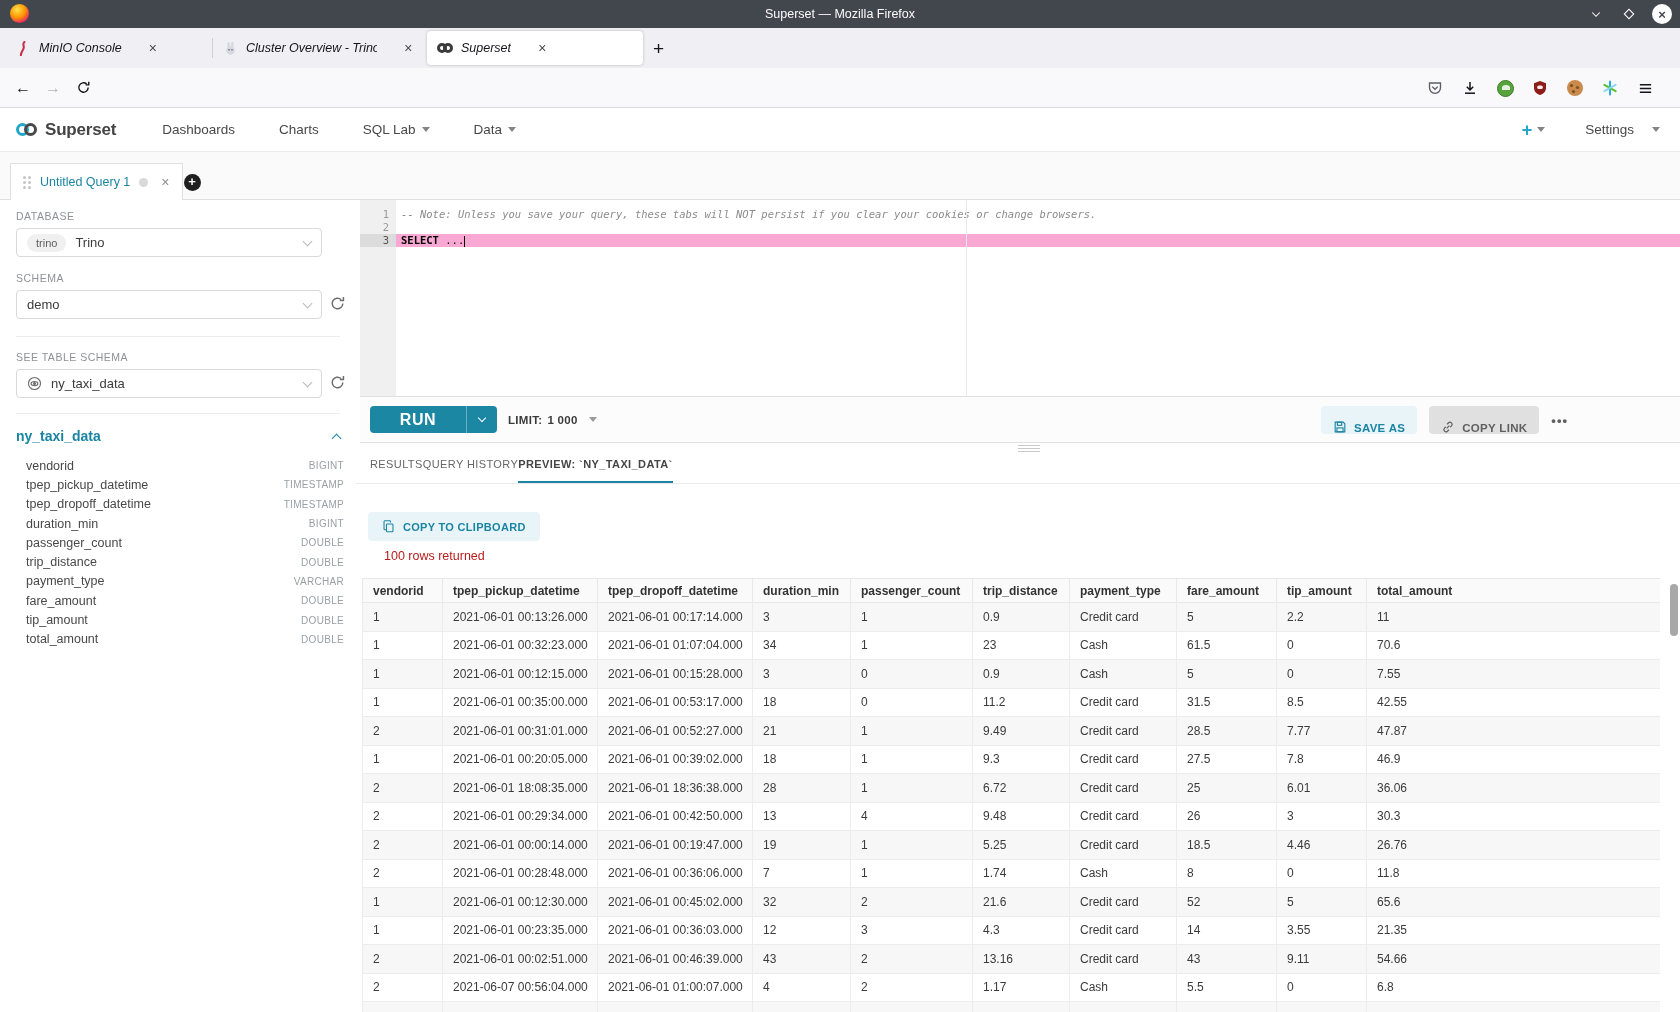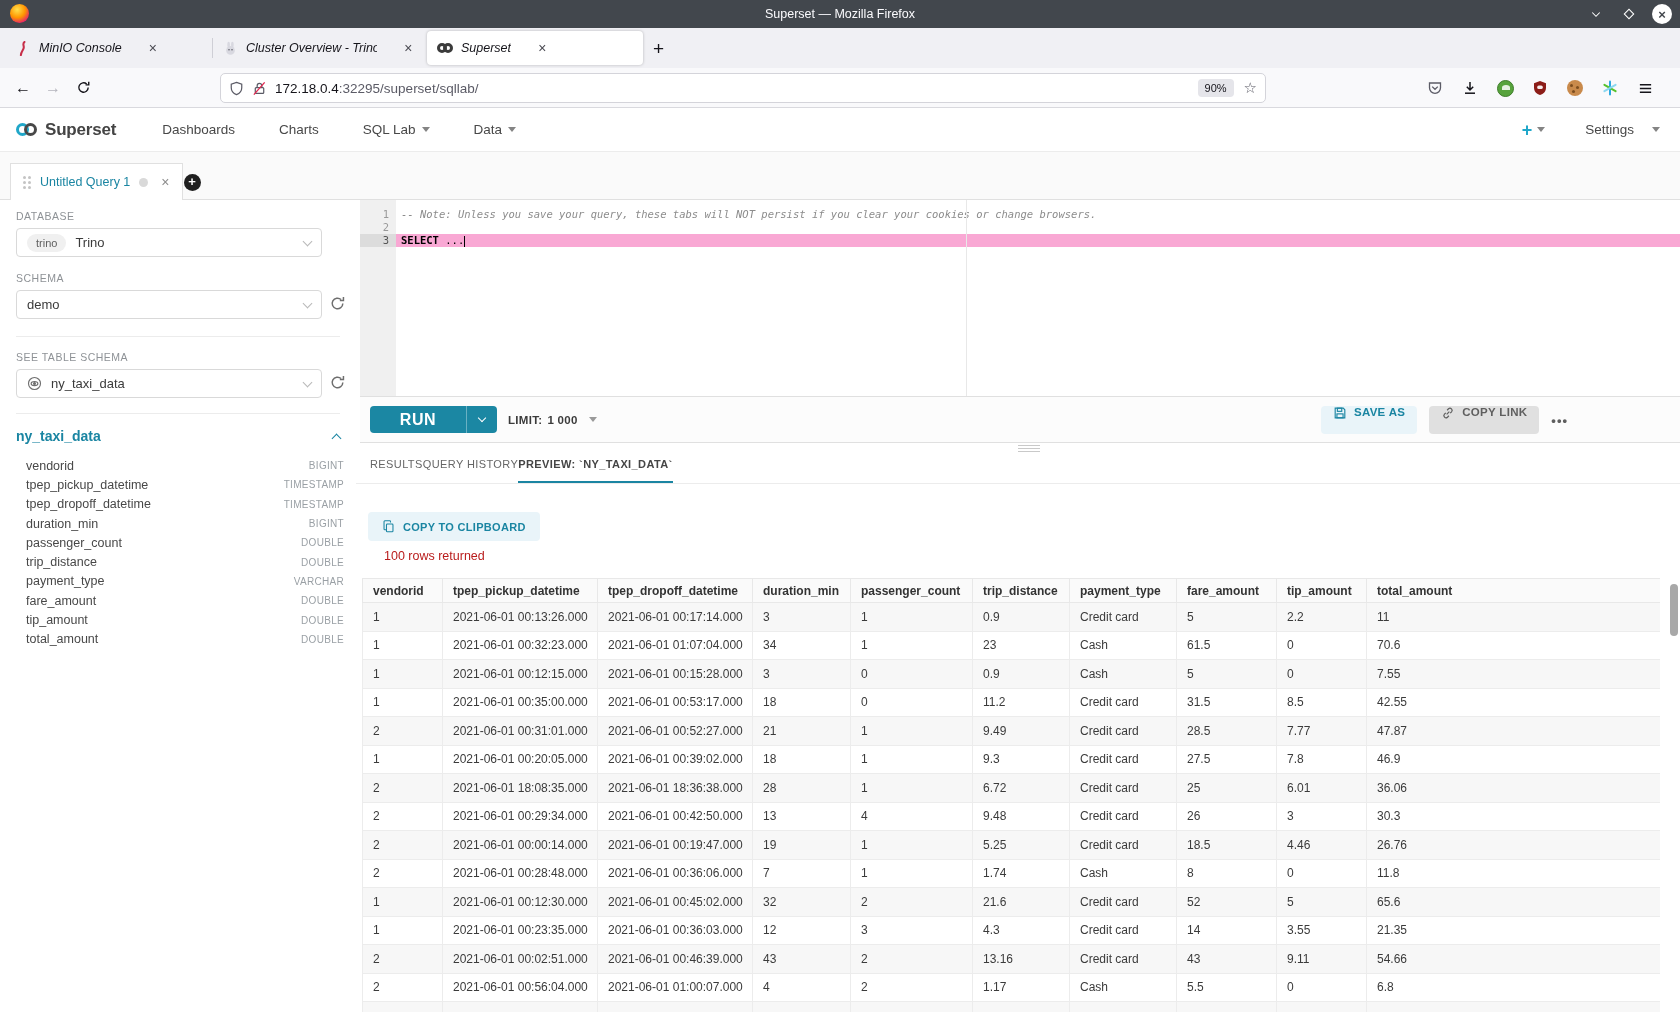--- a/index.html
+++ b/index.html
@@ -135,21 +135,21 @@
   .run-split { position:absolute; left:10px; top:9px; height:27px; width:127px; background:#1b87a3;
     border-radius:4px; display:flex; align-items:center; color:#fff; }
   .run-main { flex:1; text-align:center; font-size:16px; font-weight:bold; letter-spacing:.6px; }
   .run-sep { width:1px; height:27px; background:rgba(255,255,255,.35); }
   .run-caret { width:30px; display:flex; justify-content:center; }
   .run-caret .chev { border-color:#fff; width:6px; height:6px; }
   .limit { position:absolute; left:148px; top:9px; height:27px; display:flex; align-items:center; gap:5px;
     font-size:11.5px; font-weight:bold; color:#3b3b3b; letter-spacing:.3px; }
   .limit .caret { border-top-color:#9a9a9a; margin-left:6px; }
   .bar-right { position:absolute; right:112px; top:9px; display:flex; align-items:center; gap:12px; }
-  .btn-flat { height:28px; border-radius:4px; display:flex; align-items:flex-start; gap:7px;
+  .btn-flat { height:28px; border-radius:4px; display:flex; align-items:flex-end; gap:7px;
     padding:0 12px; font-size:11.5px; font-weight:bold; letter-spacing:.3px; }
   .btn-saveas { background:#e9f4f9; color:#1a85a2; }
   .btn-copylink { background:#e0e0e0; color:#5f5f5f; }
   .more-dots { color:#5f5f5f; font-size:13px; font-weight:bold; letter-spacing:1px; }
 
   
   .south { position:absolute; left:0; right:0; top:243px; bottom:0; background:#fff; }
   .pane-handle { position:absolute; left:50%; top:2px; width:22px; }
   .pane-handle i { display:block; height:1px; background:#c9c9c9; margin-bottom:2px; }
   .rtabs { position:absolute; left:14px; right:0; top:12px; height:28px; display:flex; }
@@ -233,37 +233,20 @@
 
   <div class="btoolbar">
     <div class="nav-arrow" style="margin-left:8px">←</div>
     <div class="nav-arrow disabled">→</div>
     <div class="nav-reload">
       <svg width="15" height="15" viewBox="0 0 16 16">
           <path d="M13 8a5 5 0 1 1-1.6-3.7" fill="none" stroke="#15141a" stroke-width="1.5"></path>
           <path d="M13.6 1.8v3.4h-3.4" fill="none" stroke="#15141a" stroke-width="1.5"></path>
         </svg>
     </div>
-    <div class="urlbar">
-      <span class="url-ic">
-        <svg width="15" height="15" viewBox="0 0 16 16">
-            <path d="M8 1.4l5.6 2v3.9c0 3.7-2.4 6.1-5.6 7.3-3.2-1.2-5.6-3.6-5.6-7.3V3.4z" fill="none" stroke="#5b5b66" stroke-width="1.3"></path>
-          </svg>
-      </span>
-      <span class="url-ic">
-        <svg width="15" height="15" viewBox="0 0 16 16">
-            <rect x="3.5" y="7" width="9" height="6.3" rx="1" fill="none" stroke="#5b5b66" stroke-width="1.3"></rect>
-            <path d="M5.5 7V5a2.5 2.5 0 0 1 5 0v2" fill="none" stroke="#5b5b66" stroke-width="1.3"></path>
-            <line x1="2" y1="14.5" x2="13.5" y2="1.5" stroke="#e22850" stroke-width="1.4"></line>
-          </svg>
-      </span>
-      <span class="url-text"><span>172.18.0.4</span><span class="path">:32295/superset/sqllab/</span></span>
-      <span class="zoom-pill">90%</span>
-      <span class="star">☆</span>
-    </div>
     <div class="ext-icons">
       <span class="ext">
         <svg width="16" height="16" viewBox="0 0 16 16">
             <path d="M2.5 3h11v4.8a5.5 5.5 0 0 1-11 0z" fill="none" stroke="#5b5b66" stroke-width="1.3"></path>
             <path d="M5.2 6.6L8 9.3l2.8-2.7" fill="none" stroke="#5b5b66" stroke-width="1.3"></path>
           </svg>
       </span>
       <span class="ext">
         <svg width="16" height="16" viewBox="0 0 16 16">
             <path d="M8 2v7.5M4.8 6.8L8 10l3.2-3.2" fill="none" stroke="#15141a" stroke-width="1.5"></path>
@@ -693,21 +676,21 @@
                 <td>43</td>
                 <td>2</td>
                 <td>13.16</td>
                 <td>Credit card</td>
                 <td>43</td>
                 <td>9.11</td>
                 <td>54.66</td>
               </tr>
               <tr>
                 <td>2</td>
-                <td>2021-06-01 00:56:04.000</td>
+                <td>2021-06-07 00:56:04.000</td>
                 <td>2021-06-01 01:00:07.000</td>
                 <td>4</td>
                 <td>2</td>
                 <td>1.17</td>
                 <td>Cash</td>
                 <td>5.5</td>
                 <td>0</td>
                 <td>6.8</td>
               </tr>
               <tr>

